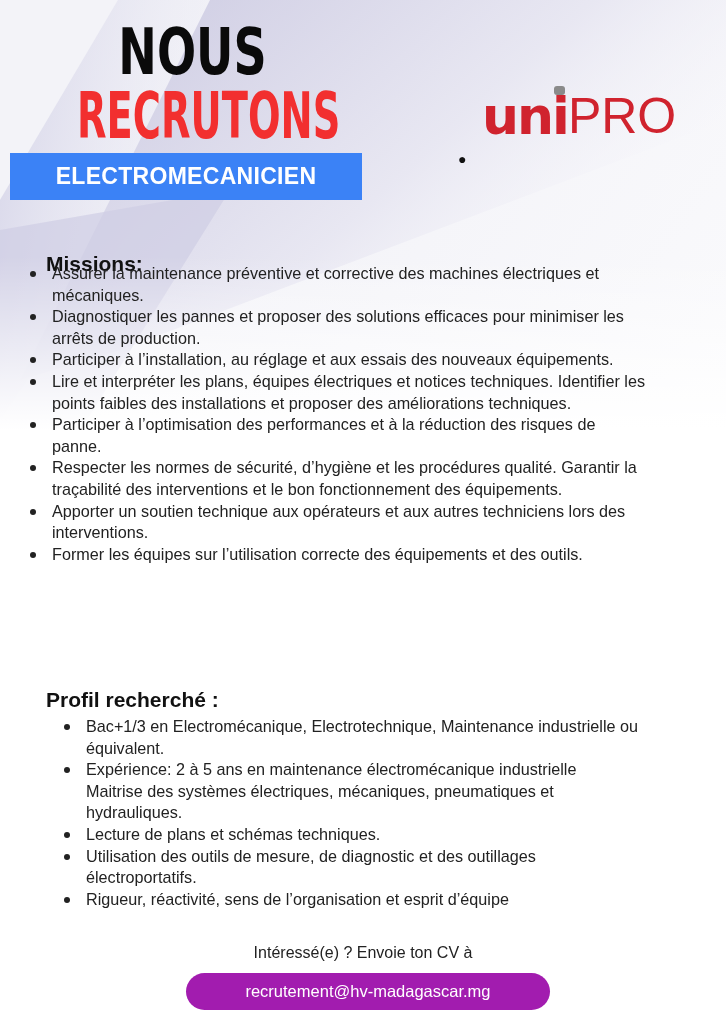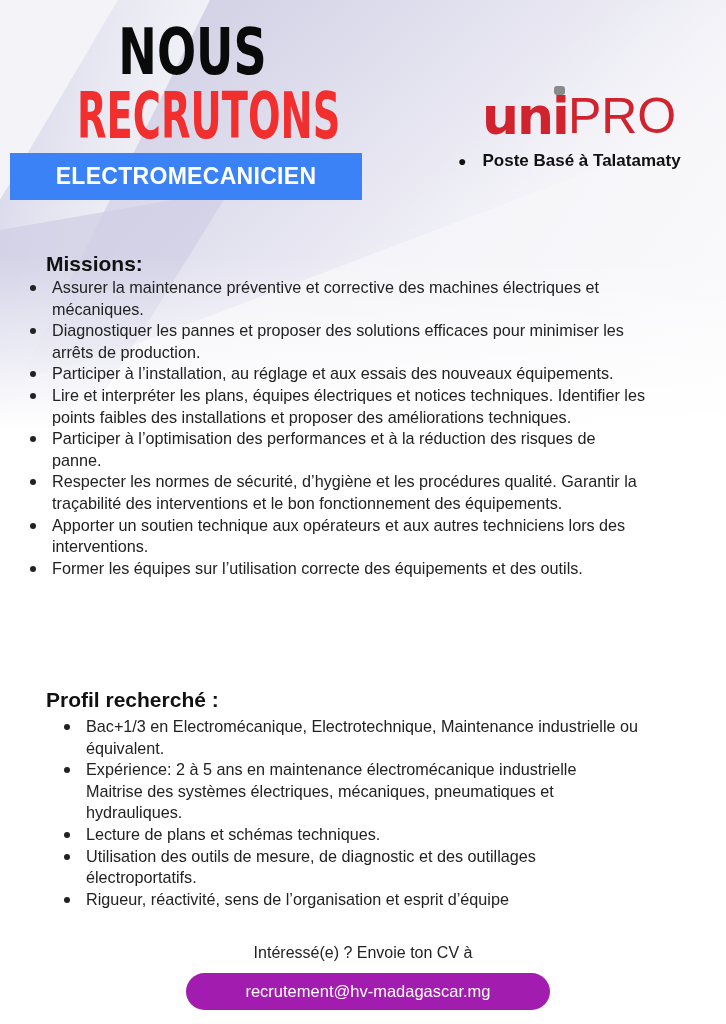--- a/index.html
+++ b/index.html
@@ -119,25 +119,24 @@
   <div class="job-banner">
     <span>ELECTROMECANICIEN</span>
   </div>
 
   <div class="logo">
     <span class="uni"><span>uni</span><span class="dot"></span></span>
     <span class="pro">PRO</span>
   </div>
   <div class="location">
     <span class="bullet">●</span>
-    <span>Poste Basé à Talatamaty</span>
   </div>
 
   <div class="section-title" style="left:46px; top:252px;">Missions:</div>
-  <ul class="list" style="left:26px; top:277px; width:650px;">
+  <ul class="list" style="left:26px; top:263px; width:650px;">
     <li style="width:560px">Assurer la maintenance préventive et corrective des machines électriques et mécaniques.</li>
     <li style="width:600px">Diagnostiquer les pannes et proposer des solutions efficaces pour minimiser les arrêts de production.</li>
     <li style="width:580px">Participer à l’installation, au réglage et aux essais des nouveaux équipements.</li>
     <li style="width:630px">Lire et interpréter les plans, équipes électriques et notices techniques. Identifier les points faibles des installations et proposer des améliorations techniques.</li>
     <li style="width:590px">Participer à l’optimisation des performances et à la réduction des risques de panne.</li>
     <li style="width:620px">Respecter les normes de sécurité, d’hygiène et les procédures qualité. Garantir la traçabilité des interventions et le bon fonctionnement des équipements.</li>
     <li style="width:640px">Apporter un soutien technique aux opérateurs et aux autres techniciens lors des interventions.</li>
     <li style="width:600px">Former les équipes sur l’utilisation correcte des équipements et des outils.</li>
   </ul>
 

